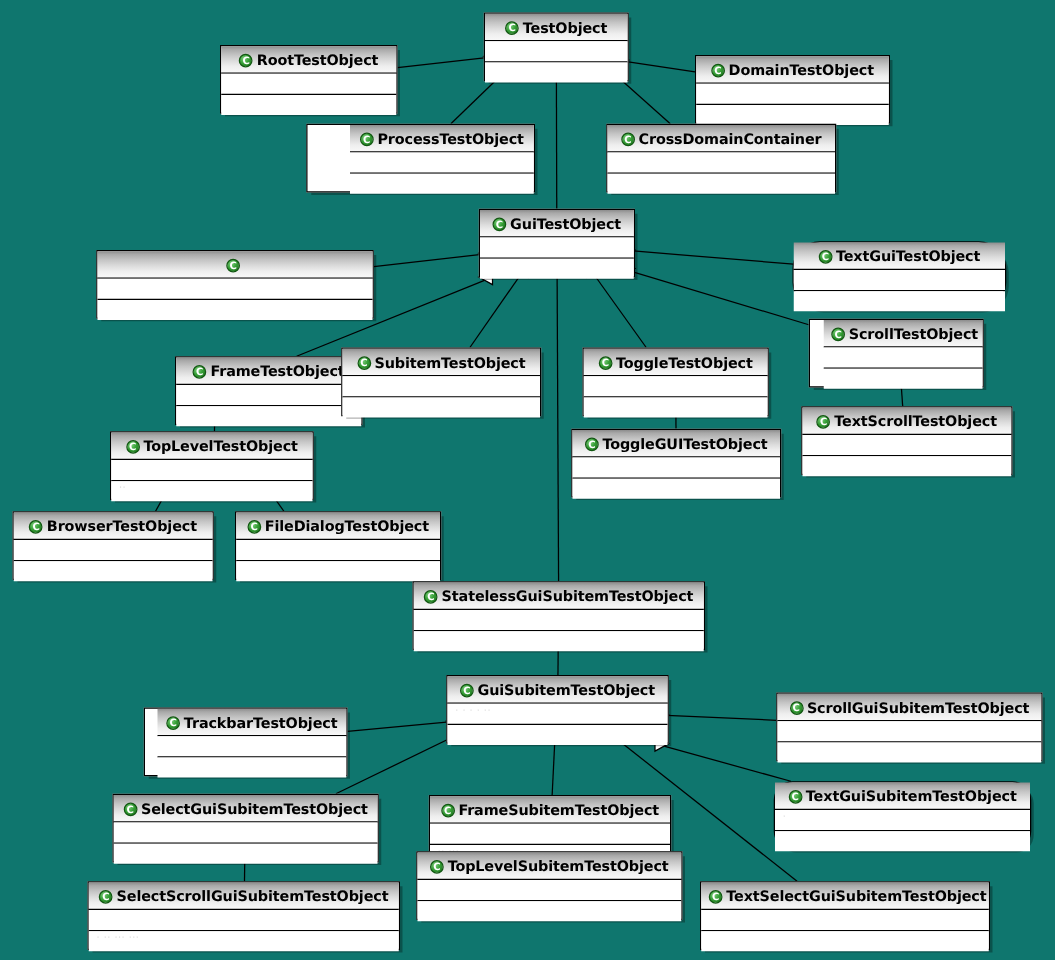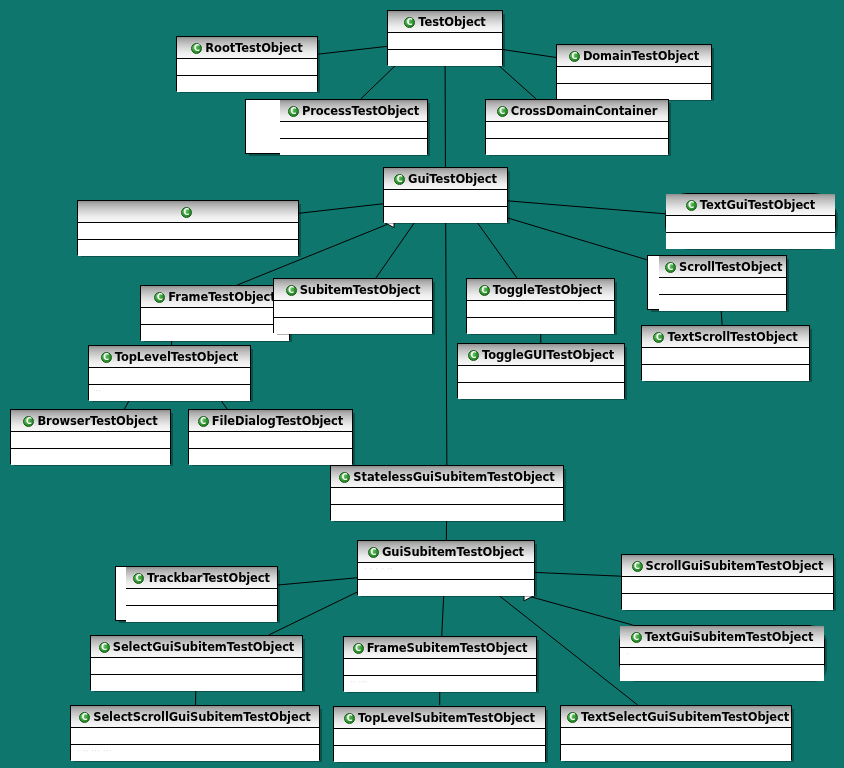--- a/index.html
+++ b/index.html
@@ -189,21 +189,21 @@
       <div class="uml-class" style="left: 383px; top: 167px; width: 125px; height: 55px;">
         <div class="uml-header"><span class="class-icon"></span><span class="uml-title">GuiTestObject</span></div>
         <div class="uml-attrs"></div>
         <div class="uml-ops"></div>
       </div>
       <div class="uml-class" style="left: 77px; top: 200px; width: 222px; height: 55px;">
         <div class="uml-header"><span class="class-icon"></span></div>
         <div class="uml-attrs"></div>
         <div class="uml-ops"></div>
       </div>
-      <div class="uml-class" style="left: 665px; top: 193px; width: 171px; height: 55px; border-radius: 22px;">
+      <div class="uml-class" style="left: 634px; top: 193px; width: 171px; height: 55px; border-radius: 22px;">
         <div class="uml-header"><span class="class-icon"></span><span class="uml-title">TextGuiTestObject</span></div>
         <div class="uml-attrs"></div>
         <div class="uml-ops"></div>
       </div>
       <div class="uml-class" style="left: 647px; top: 255px; width: 140px; height: 55px; padding-left: 11px;">
         <div class="uml-header"><span class="class-icon"></span><span class="uml-title">ScrollTestObject</span></div>
         <div class="uml-attrs"></div>
         <div class="uml-ops"></div>
       </div>
       <div class="uml-class" style="left: 99px; top: 285px; width: 150px; height: 55px; margin-left: 41px;">
@@ -289,21 +289,21 @@
         </div>
         <div class="uml-ops"></div>
       </div>
       <div class="uml-class" style="left: 70px; top: 705px; width: 250px; height: 55px;">
         <div class="uml-header"><span class="class-icon"></span><span class="uml-title">SelectScrollGuiSubitemTestObject</span></div>
         <div class="uml-attrs"></div>
         <div class="uml-ops">
           <span class="faint-text">·  ··  ···   ···</span>
         </div>
       </div>
-      <div class="uml-class" style="left: 333px; top: 706px; width: 213px; height: 55px;">
+      <div class="uml-class" style="left: 333px; top: 681px; width: 213px; height: 55px;">
         <div class="uml-header"><span class="class-icon"></span><span class="uml-title">TopLevelSubitemTestObject</span></div>
         <div class="uml-attrs"></div>
         <div class="uml-ops"></div>
       </div>
       <div class="uml-class" style="left: 560px; top: 705px; width: 232px; height: 55px;">
         <div class="uml-header"><span class="class-icon"></span><span class="uml-title">TextSelectGuiSubitemTestObject</span></div>
         <div class="uml-attrs"></div>
         <div class="uml-ops"></div>
       </div>
     </div>

